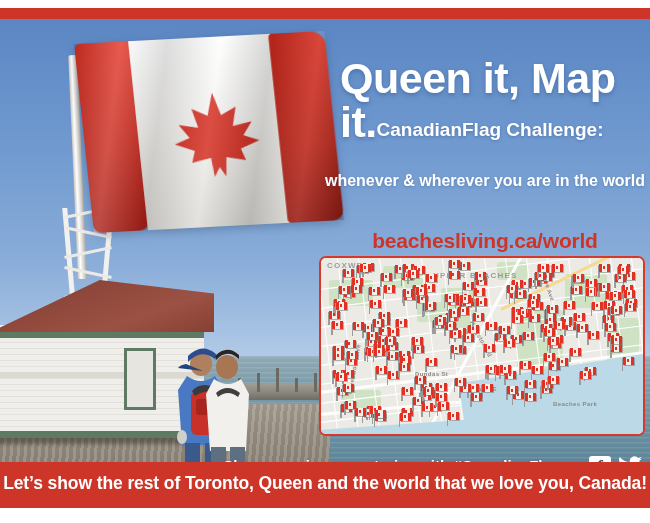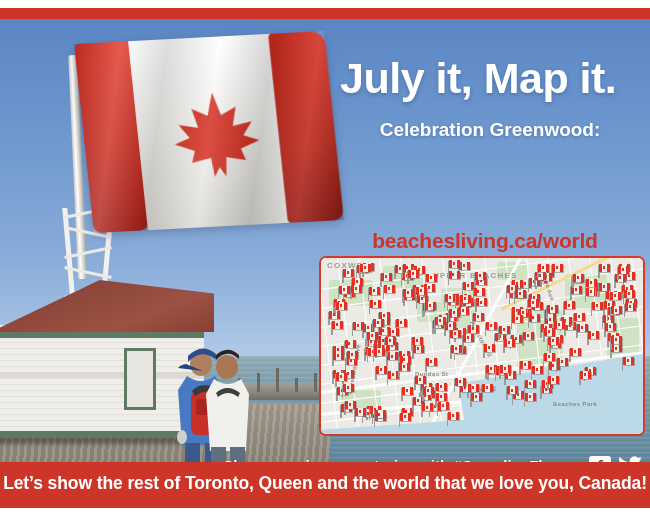--- a/index.html
+++ b/index.html
@@ -203,27 +203,28 @@
     <div class="social">
       <div class="fb">
         <span>f</span>
       </div>
       <svg class="tw" viewBox="0 0 24 22">
         <path d="M24 2.6a9.3 9.3 0 0 1-2.8.8A4.9 4.9 0 0 0 23.3.7a9.7 9.7 0 0 1-3.1 1.2A4.85 4.85 0 0 0 11.8 6a13.8 13.8 0 0 1-10-5.1 4.9 4.9 0 0 0 1.5 6.5A4.8 4.8 0 0 1 1 6.8v.06a4.86 4.86 0 0 0 3.9 4.76 4.9 4.9 0 0 1-2.2.08 4.87 4.87 0 0 0 4.55 3.38A9.8 9.8 0 0 1 0 17.1a13.8 13.8 0 0 0 7.5 2.2c9 0 13.9-7.45 13.9-13.9V4.8A9.9 9.9 0 0 0 24 2.6z" fill="#ffffff"></path>
       </svg>
     </div>
   </div>
 
-  <div class="headline">July it, Map it.</div>
+  <div class="headline">Queen it, Map it.</div>
 
   <div class="sub1">
-    <div>Celebration Greenwood:</div>
+    <div>CanadianFlag Challenge:</div>
   </div>
 
   <div class="sub2">
+    <div>whenever &amp; wherever you are in the world</div>
   </div>
 
   <div class="url">beachesliving.ca/world</div>
 
   <div class="map">
     <div class="map-land"></div>
     <div id="map-greens">
         <div class="map-green" style="left: 8px; top: 22px; width: 44px; height: 26px;"></div>
         <div class="map-green" style="left: 62px; top: 8px; width: 40px; height: 22px;"></div>
         <div class="map-green" style="left: 120px; top: 30px; width: 34px; height: 40px;"></div>

